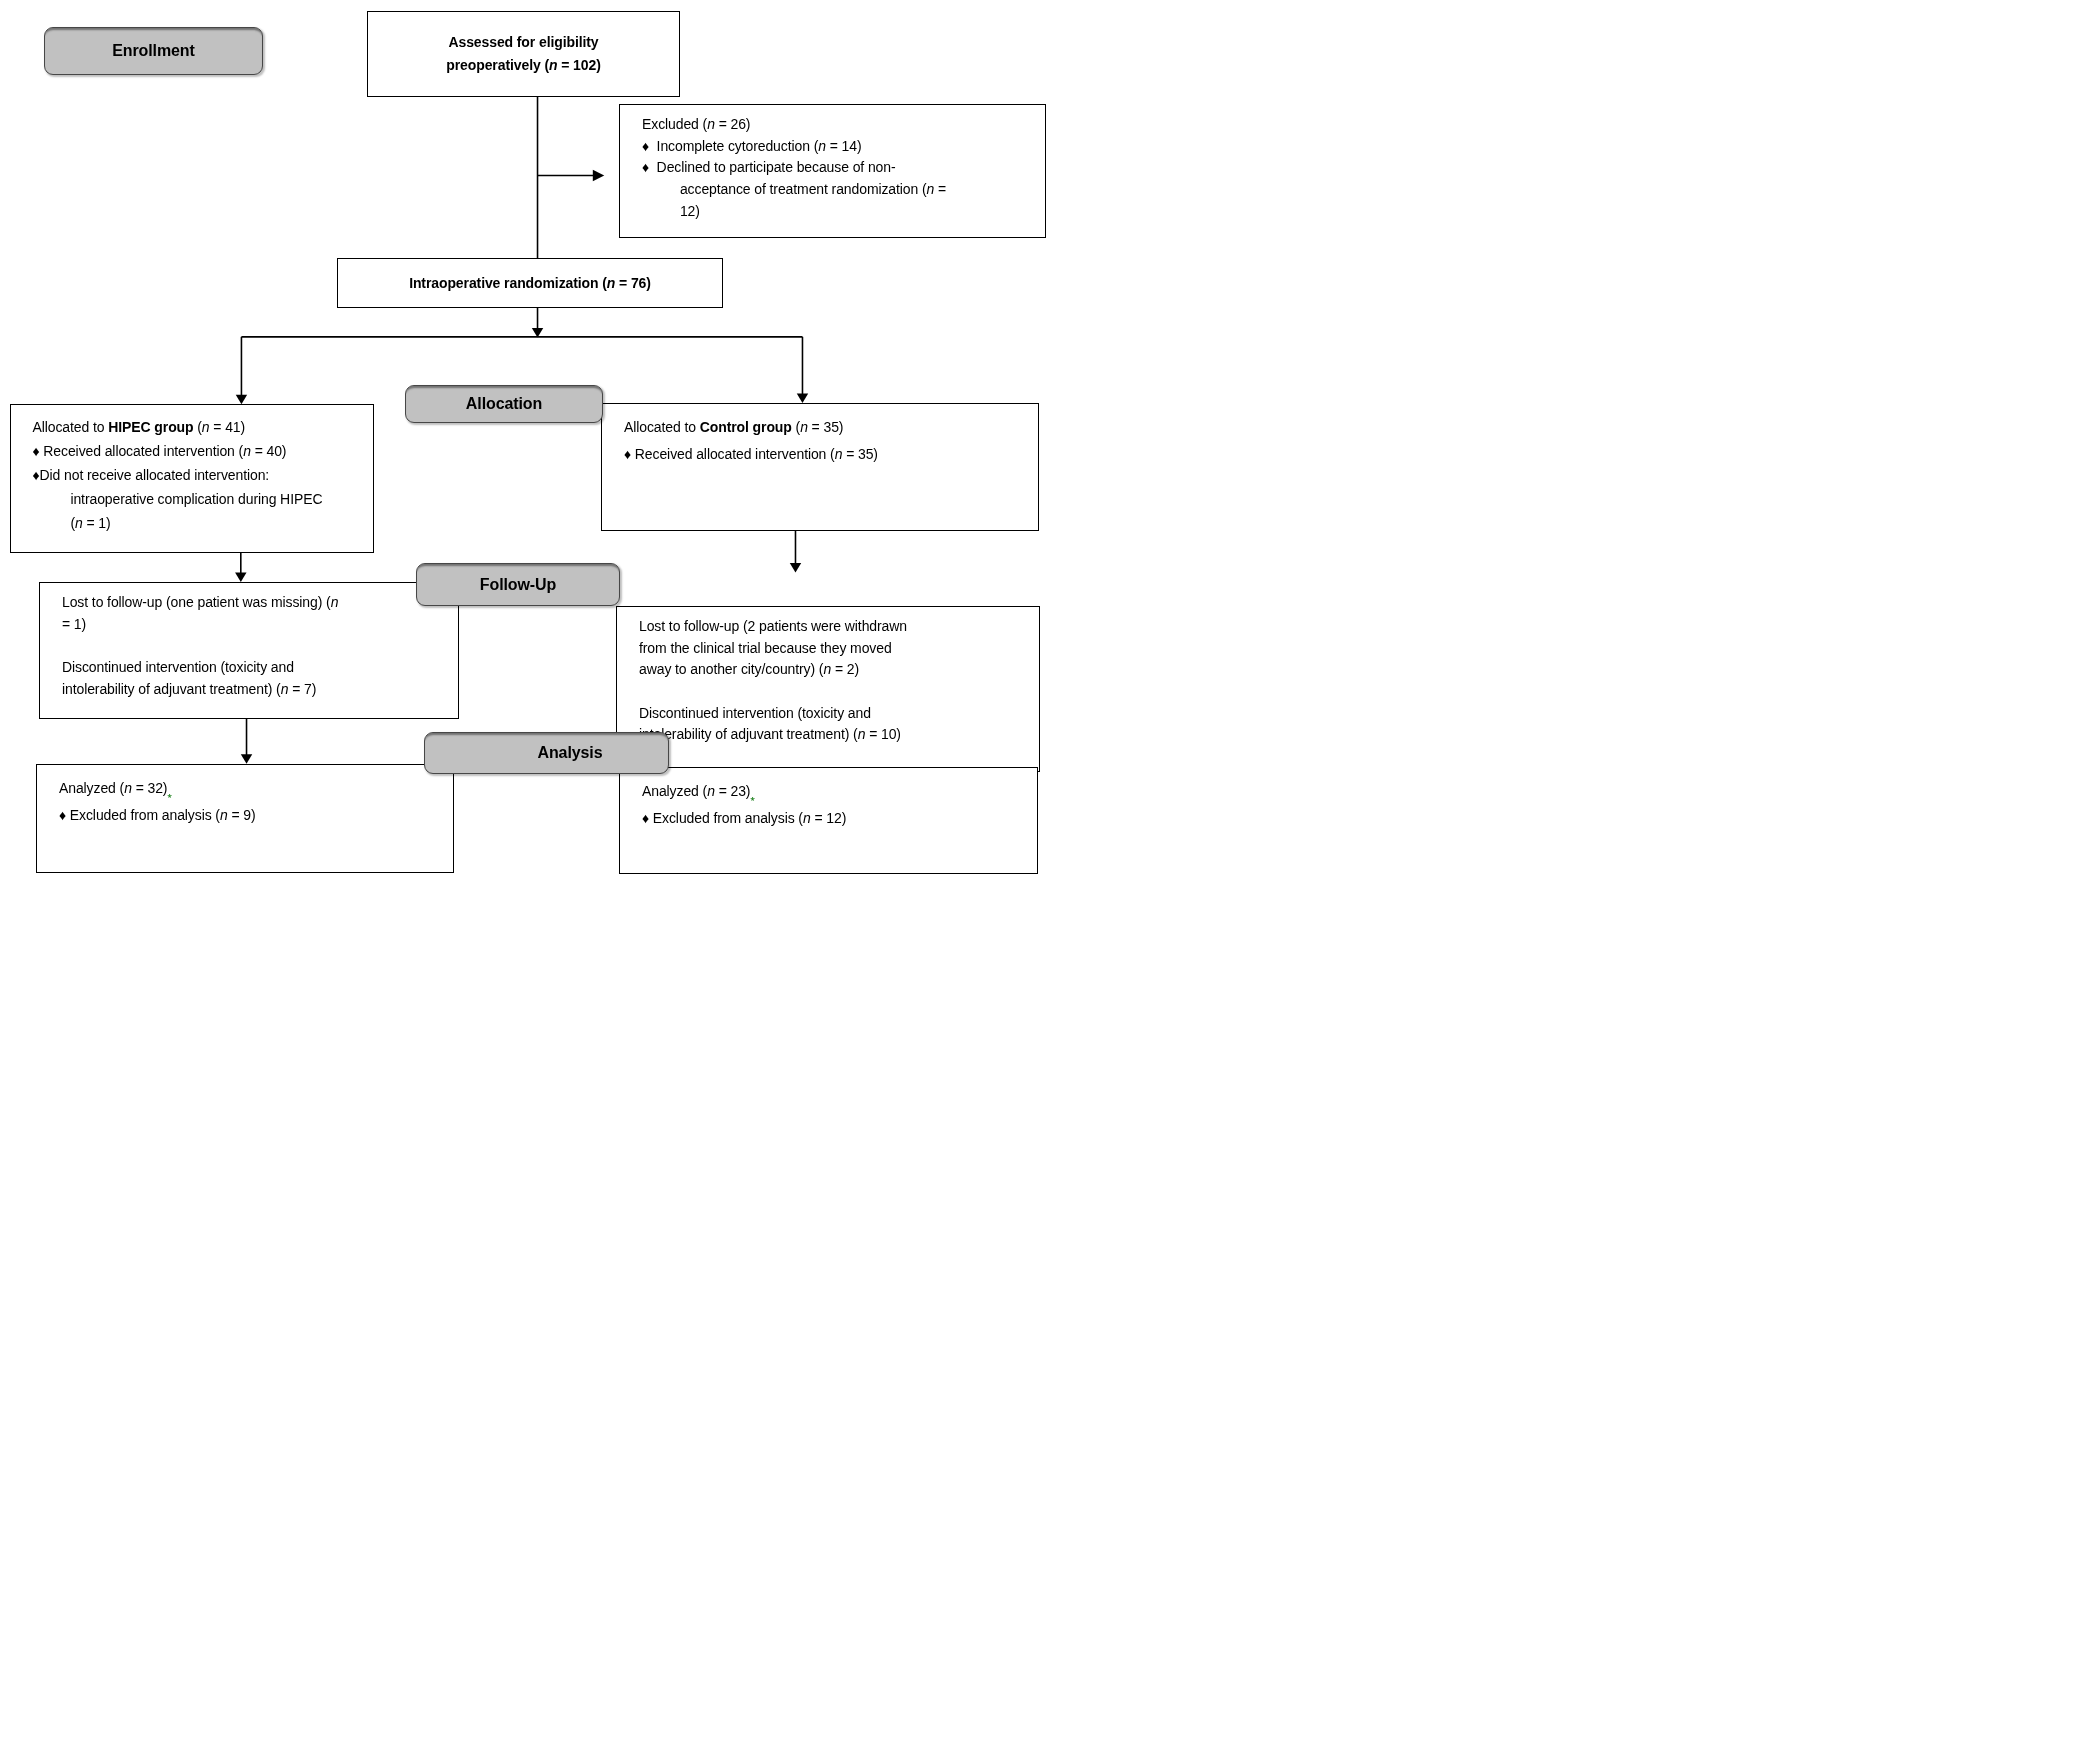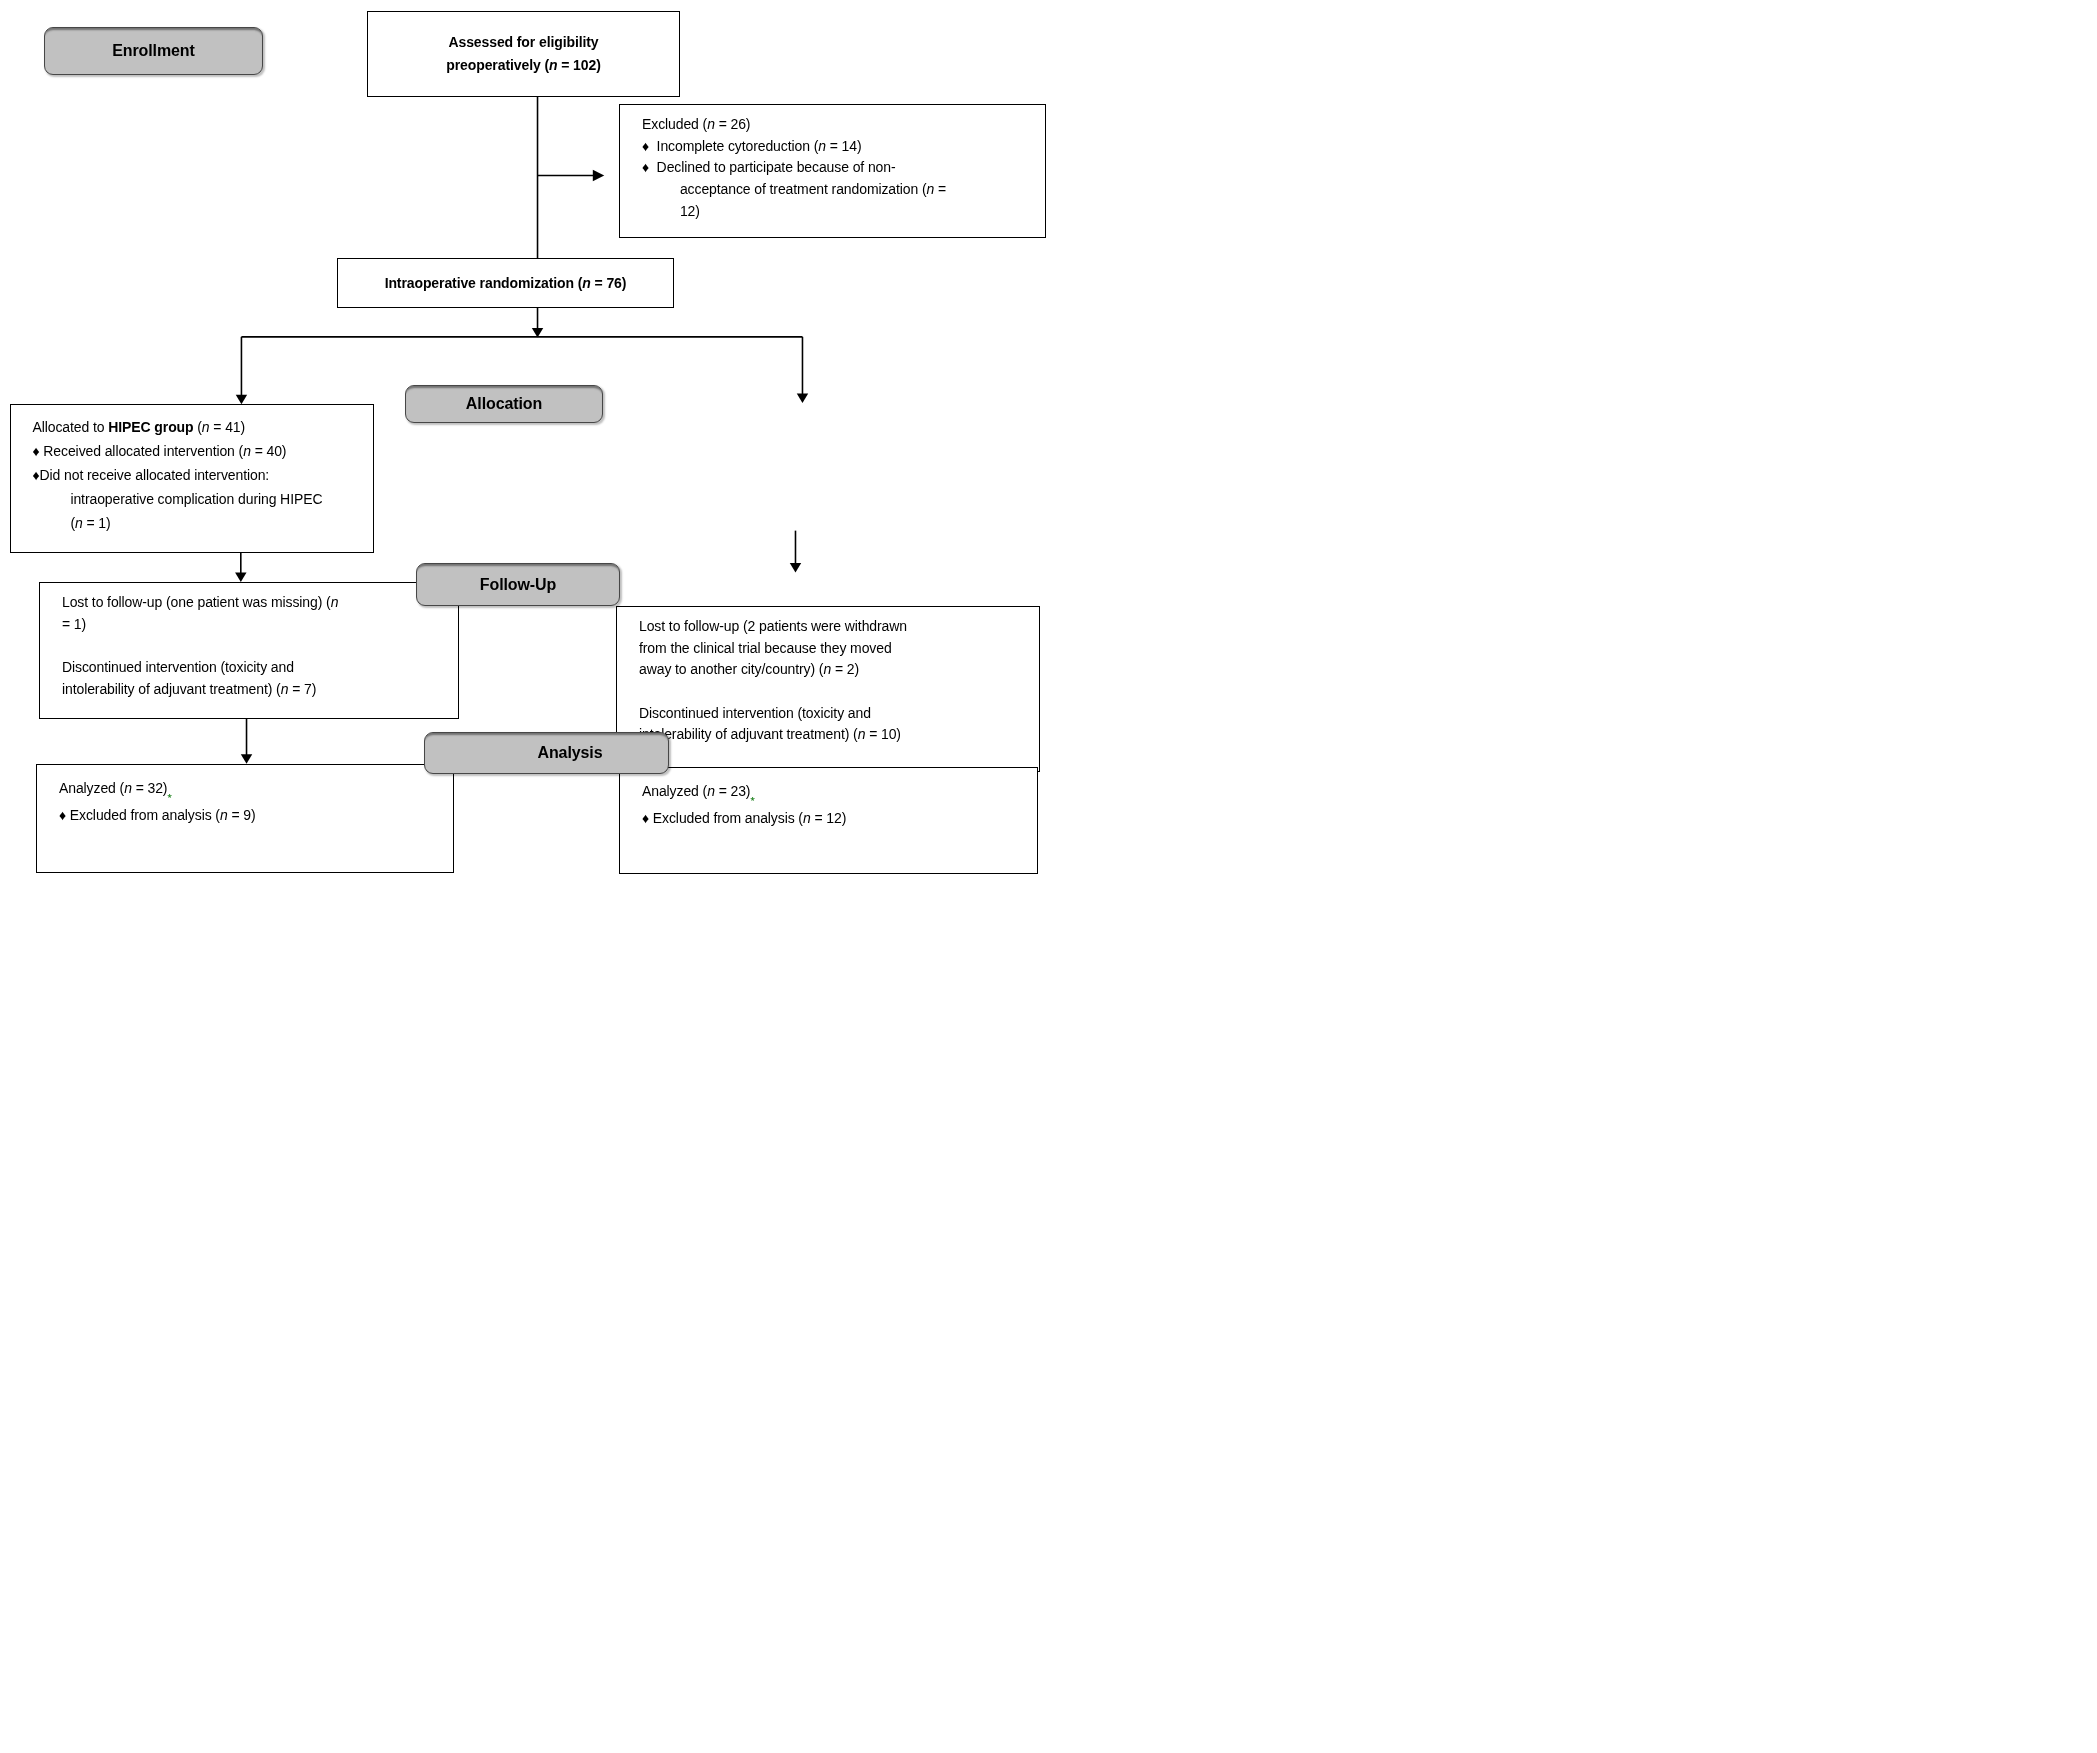--- a/index.html
+++ b/index.html
@@ -33,21 +33,21 @@
     box-shadow:inset 0 3.2px 1.9px -1.3px rgba(0,0,0,0.42), 1.3px 1.9px 1.9px rgba(0,0,0,0.25);
   }
   .gmark{color:var(--note-mark-color);font-size:0.55em;vertical-align:-0.45em;font-weight:bold;}
   i{font-style:italic;}
   b{font-weight:bold;}
 
   
   #label-enrollment{left:44px;top:27px;width:217px;height:46px;}
   #box-assessed{left:367px;top:10.8px;width:313px;height:86px;}
   #box-excluded{left:619px;top:104px;width:427px;height:134px;}
-  #box-randomization{left:337px;top:258px;width:337px;height:50px;}
+  #box-randomization{left:337px;top:258px;width:386px;height:50px;}
   #box-hipec{left:9.5px;top:404px;width:364px;height:149px;}
   #label-allocation{left:405px;top:385px;width:196px;height:36px;}
   #box-control{left:601px;top:403px;width:438px;height:128px;}
   #box-followup-left{left:39px;top:582px;width:420px;height:137px;}
   #label-followup{left:416px;top:563px;width:202px;height:41px;}
   #box-followup-right{left:616px;top:606px;width:424px;height:166px;}
   #box-analysis-left{left:36px;top:764px;width:418px;height:109px;}
   #label-analysis{left:424px;top:732px;width:196px;height:40px;padding-left:47px;}
   #box-analysis-right{left:619px;top:767px;width:419px;height:107px;}
 </style>
@@ -104,20 +104,23 @@
   </div>
 
   <div id="box-hipec" class="box roomy">
     <div class="box-text">Allocated to <b>HIPEC group</b> (<i>n</i> = 41)<br>♦ Received allocated intervention (<i>n</i> = 40)<br>♦Did not receive allocated intervention:<br>&nbsp;&nbsp;&nbsp;&nbsp;&nbsp;&nbsp;&nbsp;&nbsp;&nbsp;&nbsp;intraoperative complication during HIPEC<br>&nbsp;&nbsp;&nbsp;&nbsp;&nbsp;&nbsp;&nbsp;&nbsp;&nbsp;&nbsp;(<i>n</i> = 1)</div>
   </div>
 
   <div id="label-allocation" class="stage-label">
     <span>Allocation</span>
   </div>
 
+  <div id="box-control" class="box wide-gap">
+    <div class="box-text">Allocated to <b>Control group</b> (<i>n</i> = 35)<br>♦ Received allocated intervention (<i>n</i> = 35)</div>
+  </div>
 
   <div id="box-followup-left" class="box">
     <div class="box-text">Lost to follow-up (one patient was missing) (<i>n</i><br>= 1)<br><br>Discontinued intervention (toxicity and<br>intolerability of adjuvant treatment) (<i>n</i> = 7)</div>
   </div>
 
   <div id="label-followup" class="stage-label">
     <span>Follow-Up</span>
   </div>
 
   <div id="box-followup-right" class="box">

